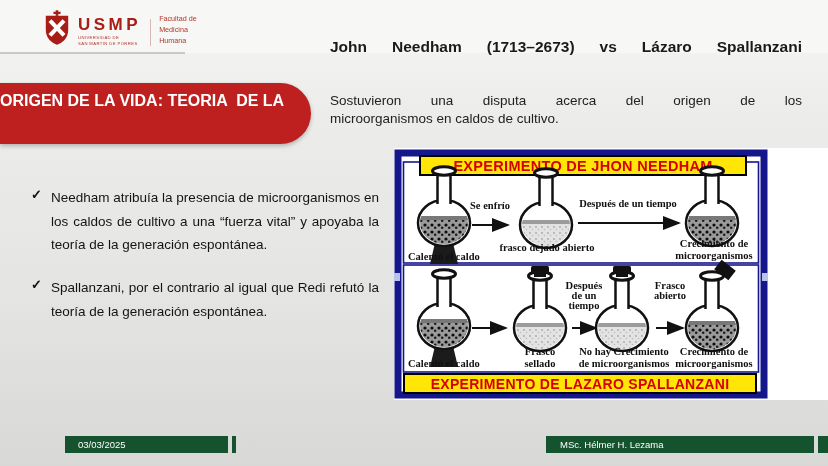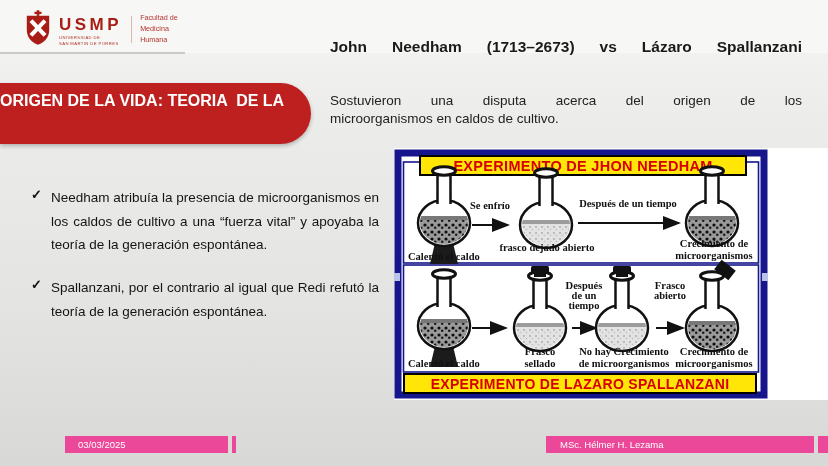--- a/index.html
+++ b/index.html
@@ -3,21 +3,21 @@
 <meta charset="utf-8">
 <style>
   html,body{margin:0;padding:0;}
   body{width:828px;height:466px;position:relative;overflow:hidden;
        font-family:"Liberation Sans",sans-serif;
        background:linear-gradient(180deg,#f6f6f5 0%,#ececeb 25%,#e4e4e3 65%,#d8d8d7 100%);}
 
   
   .topstrip{position:absolute;top:0;left:0;width:100%;height:53px;background:#f7f7f6;}
   .toprule{position:absolute;top:52px;left:0;width:185px;height:2px;background:#c9c9c9;}
-  .logo{position:absolute;top:8px;left:24px;display:flex;align-items:center;}
+  .logo{position:absolute;top:8px;left:43px;display:flex;align-items:flex-end;}
   .logo-shield{margin-top:2px;}
   .logo-word{margin-left:7px;margin-top:8px;}
   .logo-acronym{color:#a81d15;font-weight:bold;font-size:17px;letter-spacing:3.5px;line-height:1;}
   .logo-sub{color:#b3352c;font-size:4.2px;letter-spacing:.4px;line-height:1.35;margin-top:2px;white-space:nowrap;}
   .logo-divider{width:1px;height:27px;background:#dcb6b0;margin:5px 8px 0 9px;}
   .logo-faculty{color:#b3352c;font-size:7.2px;line-height:1.5;margin-top:4px;}
 
   
   .banner{position:absolute;left:0;top:83px;width:311px;height:61px;background:#be1f1f;
           border-radius:0 31px 31px 0;color:#fff;box-sizing:border-box;
@@ -41,21 +41,21 @@
 
   
   .diagram{position:absolute;left:394px;top:148px;width:443px;height:252px;background:#fff;}
   .diagram svg{display:block;}
   .slab{font:bold 10.5px "Liberation Serif",serif;fill:#101010;}
   .slab-c{text-anchor:middle;}
   .banner-text{font:bold 14.5px "Liberation Sans",sans-serif;fill:#d60000;text-anchor:middle;letter-spacing:.3px;}
   .banner-text2{font:bold 14px "Liberation Sans",sans-serif;fill:#d60000;text-anchor:middle;letter-spacing:.3px;}
 
   
-  .fbar{position:absolute;top:436px;height:17px;background:#ec4899;color:#fff;font-size:9.5px;
+  .fbar{position:absolute;top:436px;height:17px;background:#14532d;color:#fff;font-size:9.5px;
         line-height:17px;box-sizing:border-box;}
   .fbar-date{left:65px;width:163px;padding-left:13px;}
   .fsep-left{left:232px;width:4px;}
   .fbar-author{left:546px;width:268px;padding-left:14px;}
   .fsep-right{left:818px;width:10px;}
 </style>
 </head>
 <body>
 
 <div class="slide">

